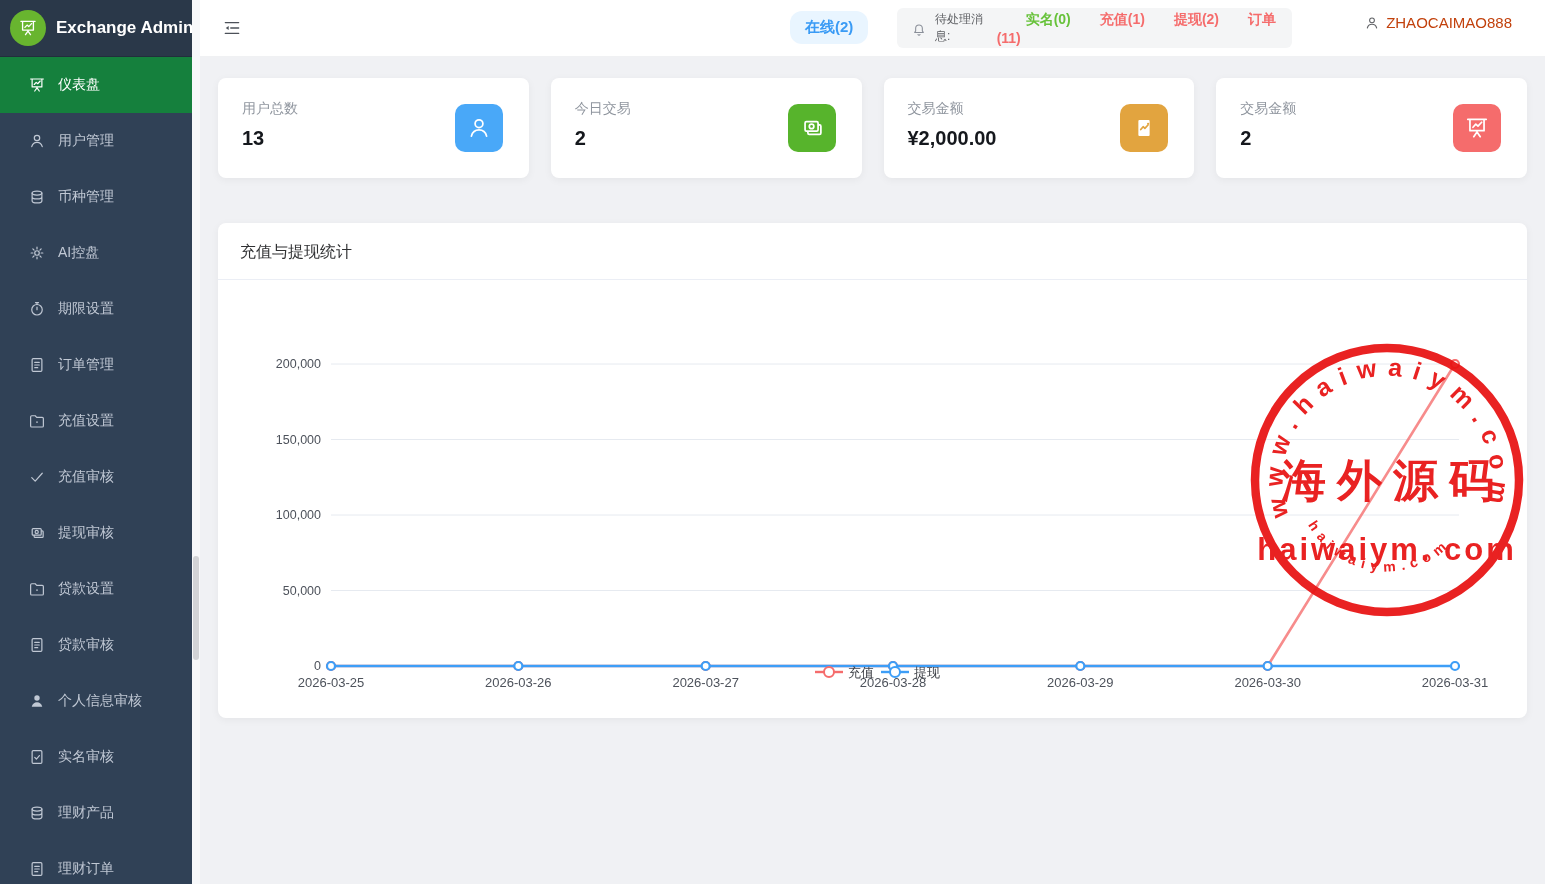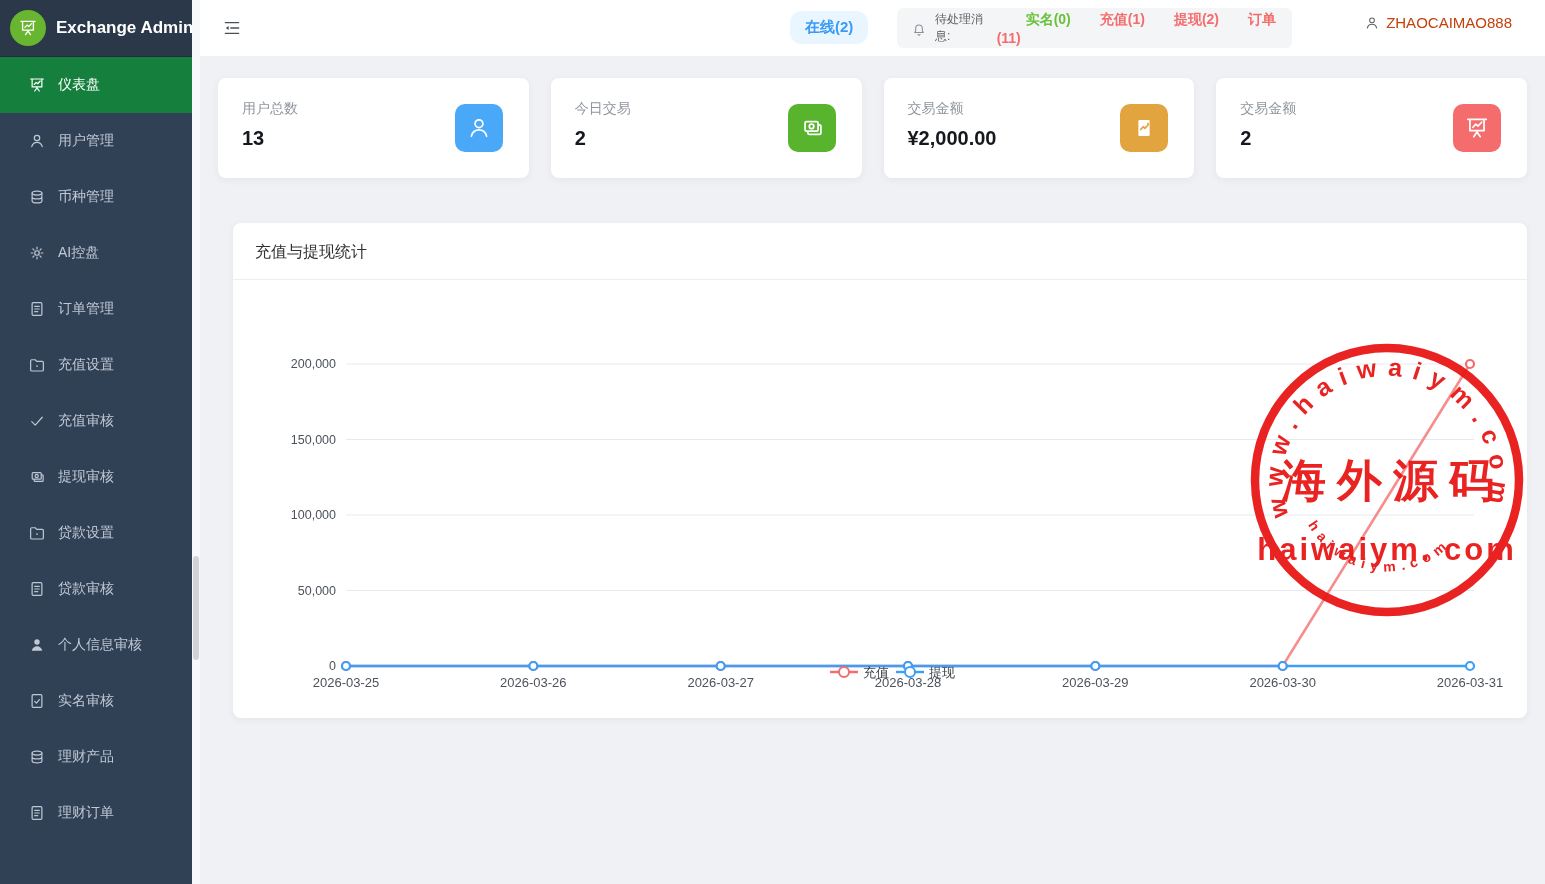--- a/index.html
+++ b/index.html
@@ -32,21 +32,21 @@
   .user .icn{color:#606266;}
 
   
   .content{position:absolute;left:200px;top:56px;right:0;bottom:0;background:#f0f1f4;padding:22px 18px 0 18px;box-sizing:border-box;}
   .stats{display:flex;gap:22px;}
   .stat-card{position:relative;flex:1;height:100px;background:#fff;border-radius:8px;box-shadow:0 2px 8px rgba(0,0,0,.05);padding:22px 24px;box-sizing:border-box;}
   .stat-label{font-size:14px;color:#8f959e;}
   .stat-value{font-size:20px;font-weight:bold;color:#15181d;margin-top:9px;}
   .stat-icon{position:absolute;right:26px;top:50%;transform:translateY(-50%);width:48px;height:48px;border-radius:10px;display:flex;align-items:center;justify-content:center;color:#fff;}
 
-  .chart-card{margin-top:45px;height:495px;background:#fff;border-radius:8px;box-shadow:0 2px 8px rgba(0,0,0,.05);overflow:hidden;margin-left:15px;}
+  .chart-card{margin-top:45px;height:495px;background:#fff;border-radius:8px;box-shadow:0 2px 8px rgba(0,0,0,.05);overflow:hidden;}
   .chart-header{height:57px;line-height:57px;padding-left:22px;font-size:16px;color:#303133;border-bottom:1px solid #ebeef5;box-sizing:border-box;}
   .chart-body{position:relative;height:438px;}
 
   .watermark{position:absolute;left:1245px;top:338px;width:284px;height:284px;z-index:5;pointer-events:none;opacity:.93;}
   .icn{display:inline-block;vertical-align:middle;}
 </style>
 </head>
 <body>
 
 <div class="app">
@@ -80,20 +80,27 @@
             <path d="M5.5 6.8v10.4c0 1.4 2.9 2.6 6.5 2.6s6.5-1.2 6.5-2.6V6.8M5.5 12c0 1.4 2.9 2.6 6.5 2.6s6.5-1.2 6.5-2.6"></path>
           </svg>
           <span class="lbl">币种管理</span>
         </div>
         <div class="side-item">
           <svg class="icn" width="18" height="18" viewBox="0 0 24 24" fill="none" stroke="currentColor" stroke-width="1.6" stroke-linecap="round" stroke-linejoin="round">
             <circle cx="12" cy="12" r="3"></circle>
             <path d="M12 4.2v2.3M12 17.5v2.3M4.2 12h2.3M17.5 12h2.3M6.5 6.5l1.6 1.6M15.9 15.9l1.6 1.6M17.5 6.5l-1.6 1.6M8.1 15.9l-1.6 1.6"></path>
           </svg>
           <span class="lbl">AI控盘</span>
+        </div>
+        <div class="side-item">
+          <svg class="icn" width="18" height="18" viewBox="0 0 24 24" fill="none" stroke="currentColor" stroke-width="1.6" stroke-linecap="round" stroke-linejoin="round">
+            <circle cx="12" cy="13" r="7"></circle>
+            <path d="M12 9.5V13M10 3.5h4M12 3.5v2.5"></path>
+          </svg>
+          <span class="lbl">期限设置</span>
         </div>
         <div class="side-item">
           <svg class="icn" width="18" height="18" viewBox="0 0 24 24" fill="none" stroke="currentColor" stroke-width="1.6" stroke-linecap="round" stroke-linejoin="round">
             <rect x="5.5" y="3.5" width="13" height="17" rx="1.5"></rect>
             <path d="M9 8.5h6M9 12h6M9 15.5h4"></path>
           </svg>
           <span class="lbl">订单管理</span>
         </div>
         <div class="side-item">
           <svg class="icn" width="18" height="18" viewBox="0 0 24 24" fill="none" stroke="currentColor" stroke-width="1.6" stroke-linecap="round" stroke-linejoin="round">

